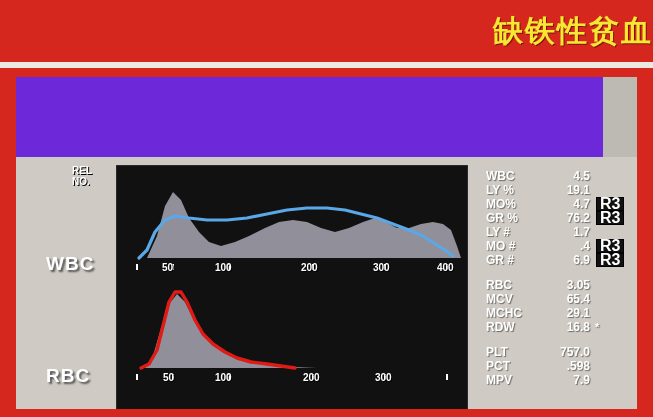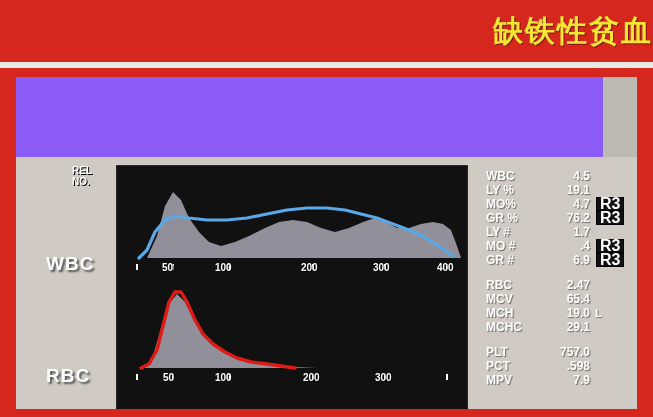--- a/index.html
+++ b/index.html
@@ -23,21 +23,21 @@
   .banner-sep{
     position:absolute;left:0;top:62px;width:653px;height:6px;background:#ece9e2;
   }
   .banner-sep2{
     position:absolute;left:0;top:68px;width:653px;height:9px;background:#d5271d;
   }
 
   
   .report{
     position:absolute;left:0;top:77px;width:603px;height:340px;
-    background:#8b5cf6;
+    background:#6d28d9;
   }
   .red-left{position:absolute;left:0;top:77px;width:16px;height:340px;background:#d5271d;}
   .red-right{position:absolute;left:637px;top:77px;width:16px;height:340px;background:#d5271d;}
   .red-bottom{position:absolute;left:0;top:409px;width:653px;height:8px;background:#d5271d;}
 
   .paper{
     position:absolute;left:16px;top:80px;width:621px;height:330px;
     background:#cfcbc4;
   }
 
@@ -217,37 +217,37 @@
           <div class="rrow">
             <span class="rname">GR #</span>
             <span class="rval">6.9</span>
             <span class="rbox">R3</span>
           </div>
         </div>
 
         <div class="rgroup">
           <div class="rrow">
             <span class="rname">RBC</span>
-            <span class="rval">2.47</span>
+            <span class="rval">3.05</span>
             <span class="rflag"></span>
           </div>
           <div class="rrow">
             <span class="rname">MCV</span>
             <span class="rval">65.4</span>
             <span class="rflag"></span>
           </div>
           <div class="rrow">
-            <span class="rname">MCH</span>
-            <span class="rval">19.0</span>
-            <span class="rflag">L</span>
-          </div>
-          <div class="rrow">
             <span class="rname">MCHC</span>
             <span class="rval">29.1</span>
             <span class="rflag"></span>
+          </div>
+          <div class="rrow">
+            <span class="rname">RDW</span>
+            <span class="rval">16.8</span>
+            <span class="rflag">*</span>
           </div>
         </div>
 
         <div class="rgroup">
           <div class="rrow">
             <span class="rname">PLT</span>
             <span class="rval">757.0</span>
             <span class="rflag"></span>
           </div>
           <div class="rrow">

